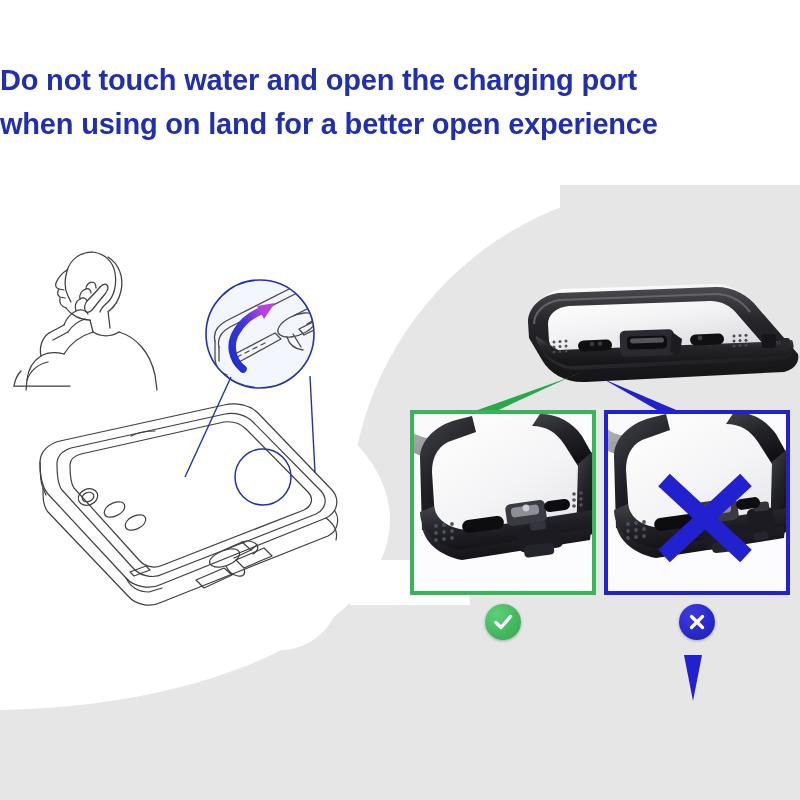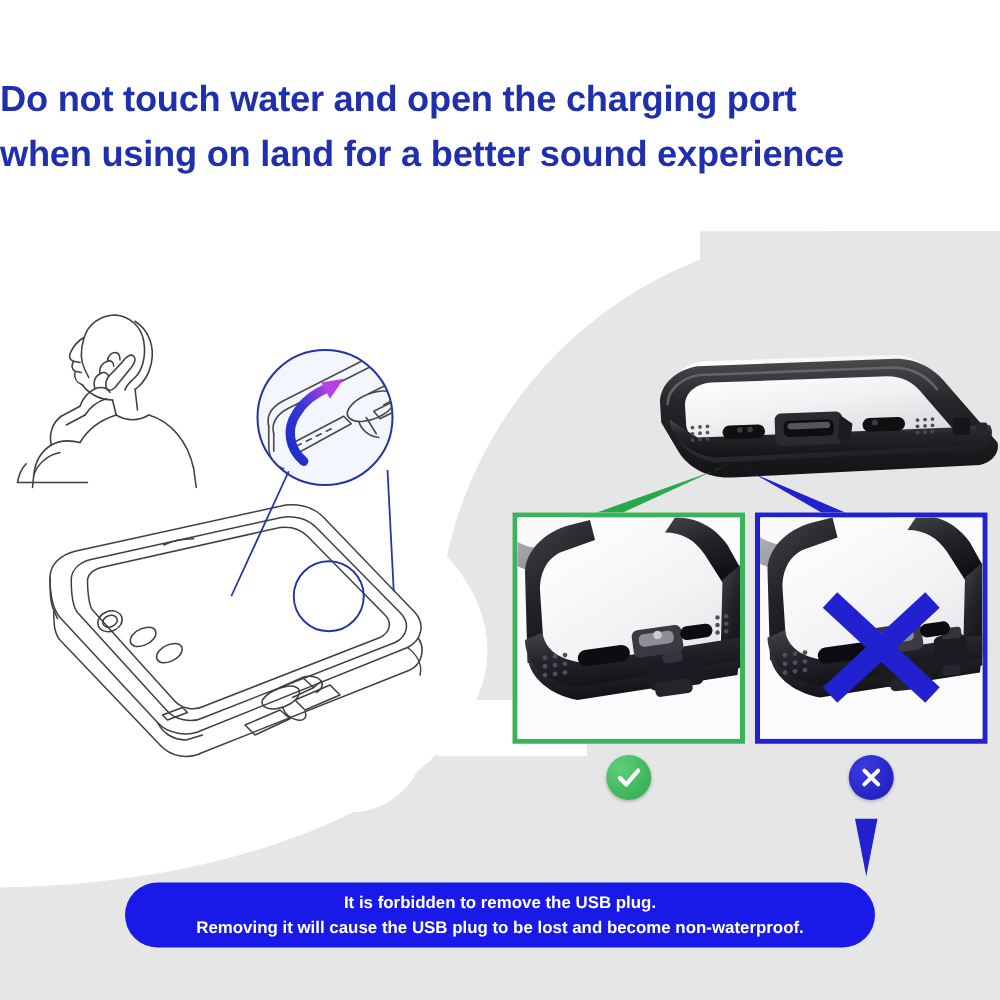--- a/index.html
+++ b/index.html
@@ -164,21 +164,21 @@
 
   <div class="bg-gray-bottom"></div>
   <div class="bg-gray-right"></div>
   <div class="bg-gray-right-fill"></div>
   <div class="bg-white-blob"></div>
   <div class="bg-white-blob2"></div>
   <div class="bg-white-notch"></div>
 
   <div class="heading">
     <span class="line">Do not touch water and open the charging port</span>
-    <span class="line">when using on land for a better sound experience</span>
+    <span class="line">when using on land for a better open experience</span>
   </div>
 
   <svg class="person-art" viewBox="0 0 180 150">
     <g fill="none" stroke="#3f3f3f" stroke-width="1.25" stroke-linecap="round" stroke-linejoin="round">
 
       <path d="M84 12 C72 12 62 20 59 31 C56 41 57 50 60 56 L63 62"></path>
       <path d="M84 12 C96 13 105 21 107 33 C109 45 106 56 100 62 C96 66 93 68 92 72"></path>
 
       <path d="M100 17 C111 24 116 37 113 51 C111 60 106 67 101 71"></path>
 
@@ -531,18 +531,14 @@
     </svg>
   </div>
   <div class="badge badge-bad">
     <svg width="22" height="22" viewBox="0 0 24 24">
       <path d="M6 6 L18 18 M18 6 L6 18" fill="none" stroke="#ffffff" stroke-width="3.6" stroke-linecap="round"></path>
     </svg>
   </div>
 
   <div class="caption-pointer"></div>
 
-  <div class="caption-box">
-    <span class="cline">It is forbidden to remove the USB plug.</span>
-    <span class="cline">Removing it will cause the USB plug to be lost and become non-waterproof.</span>
-  </div>
 
 </div>
 
 </body></html>

